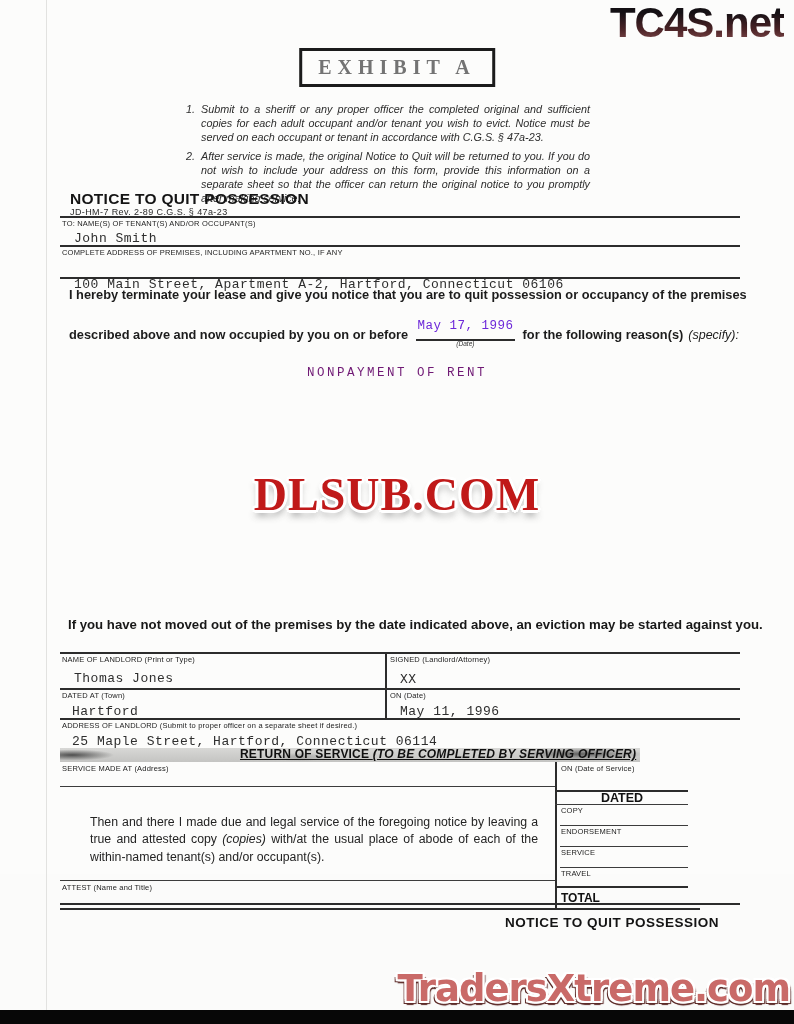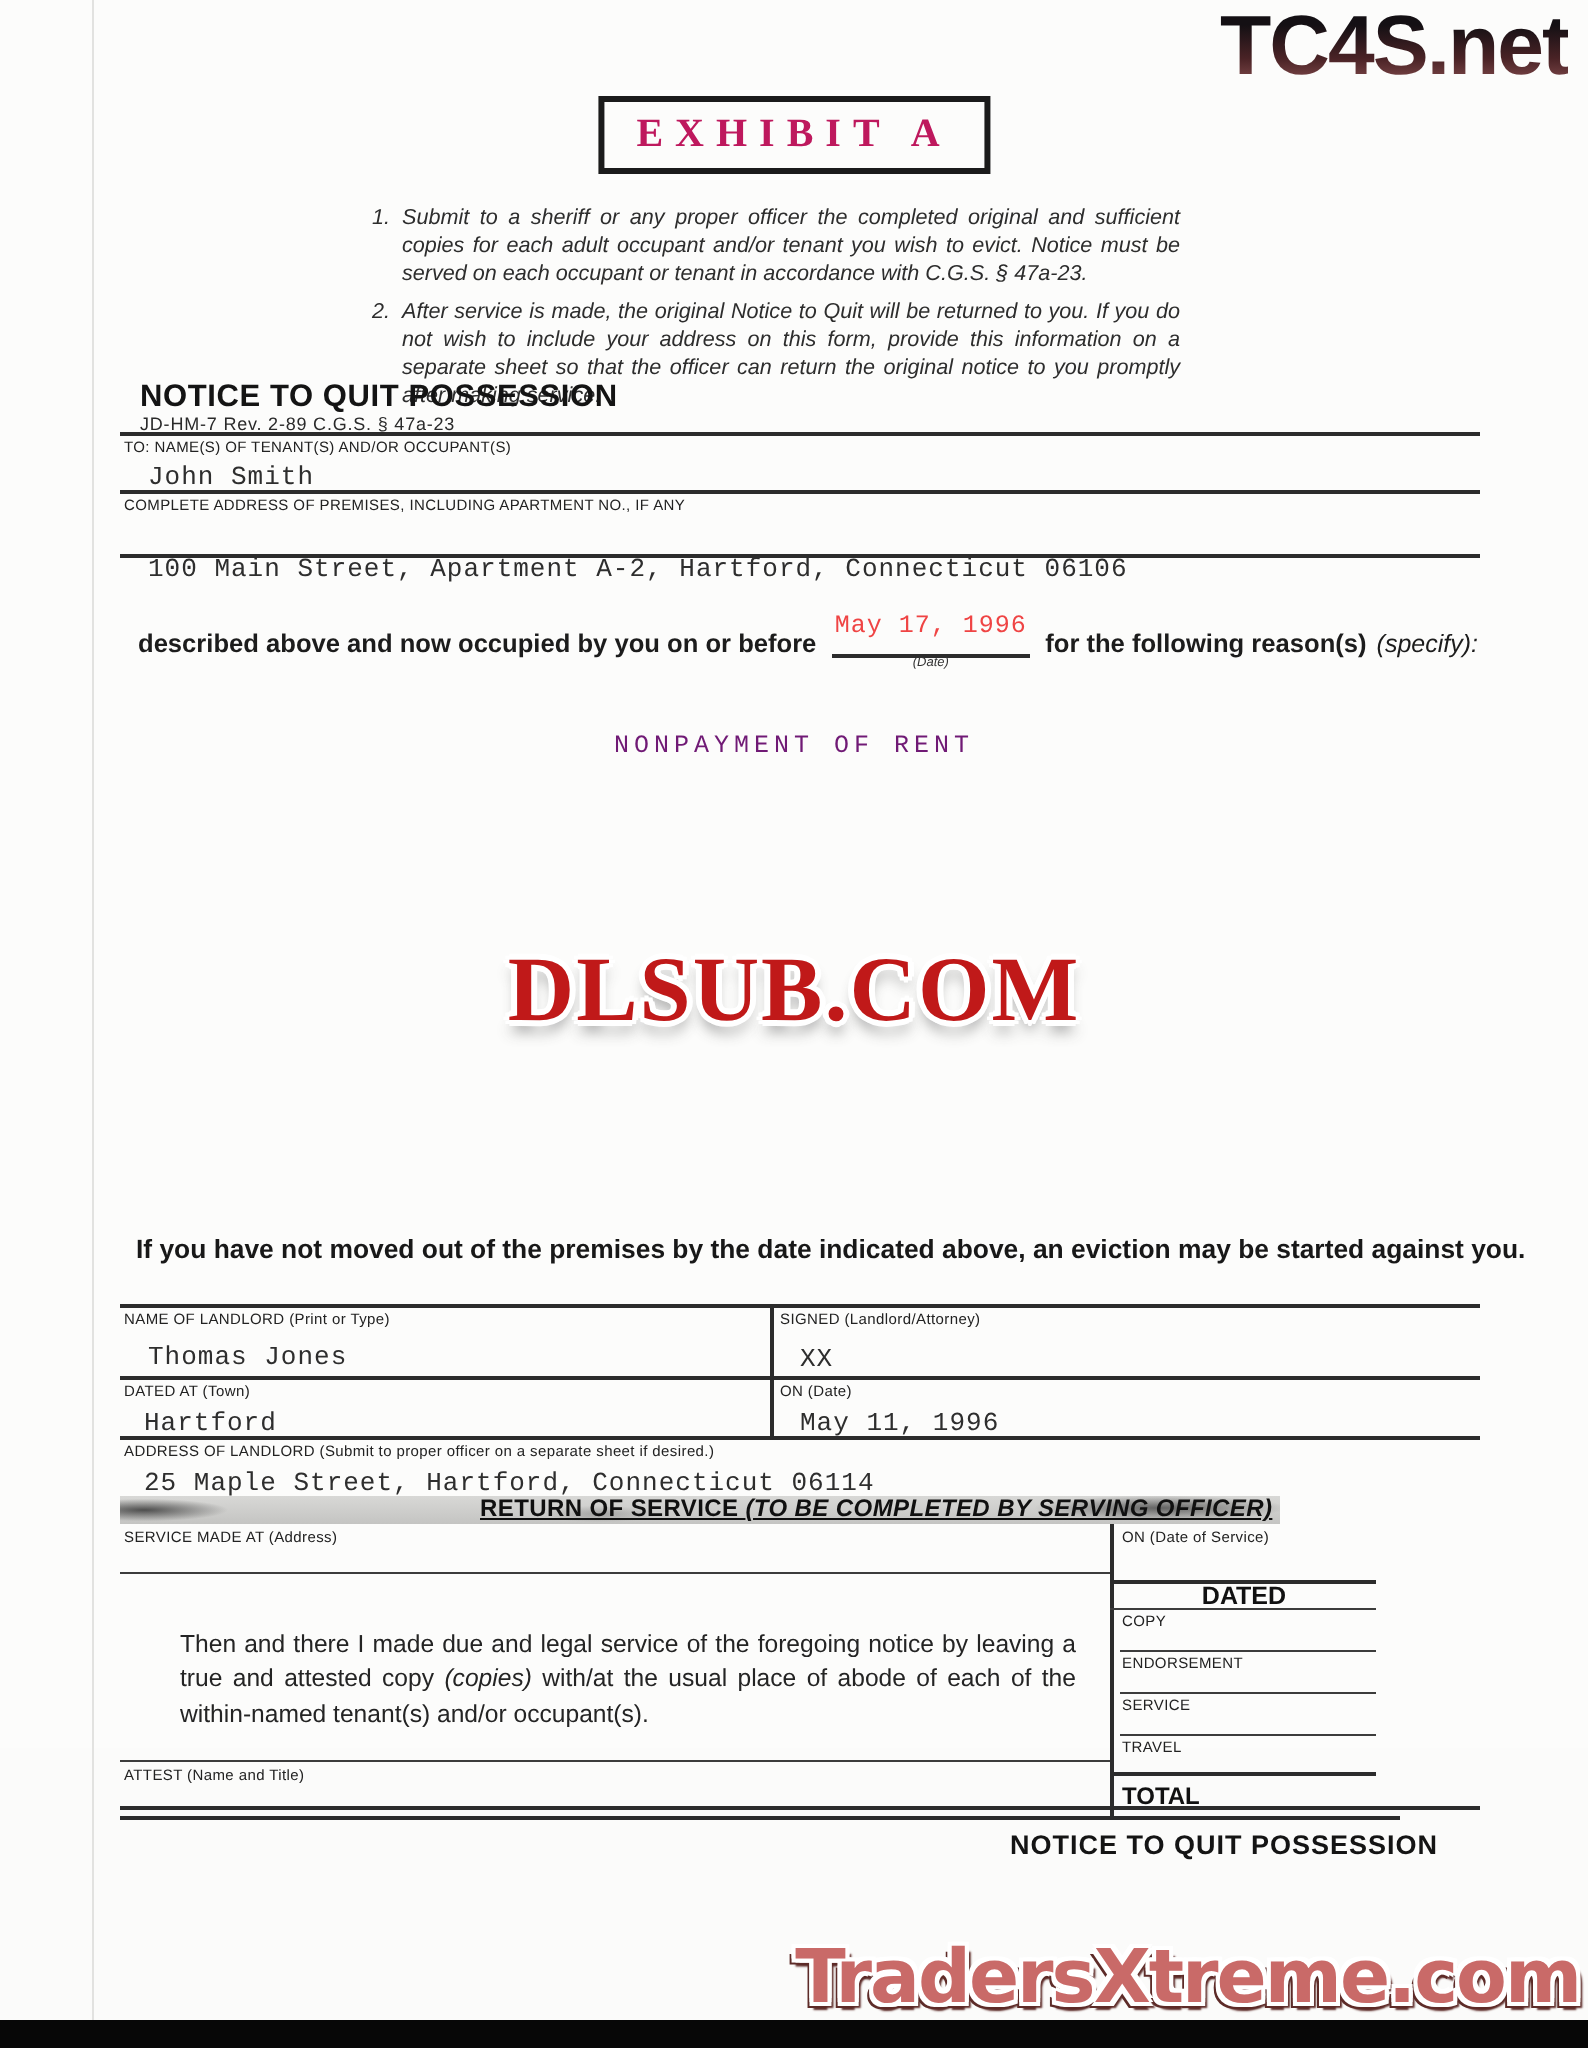--- a/index.html
+++ b/index.html
@@ -34,21 +34,21 @@
       -2px -2px 0 #fff, 2px 2px 0 #fff, 2px -2px 0 #fff, -2px 2px 0 #fff,
       -3px 3px 0 #5d2b28, 3px 3px 1px #5d2b28, 0 4px 1px #5d2b28;
   }
   .black-bar { position:absolute; left:0; top:1010px; width:794px; height:14px; background:#070707; }
   .scan-edge { position:absolute; left:46px; top:0; width:1px; height:1024px; background:#e2e2e0; }
 
   
   .exhibit-box {
     position:absolute; top:48px; left:50%; transform:translateX(-50%);
     border:3px solid #1b1b1b; padding:5px 16px 6px;
-    font:bold 20px/1.1 "Liberation Serif", serif; letter-spacing:6px; color:#be185d;
+    font:bold 20px/1.1 "Liberation Serif", serif; letter-spacing:6px; color:#737373;
     white-space:nowrap;
   }
   .instr-head {
     position:absolute; top:88px; left:0; width:100%; text-align:center;
     font:bold 12.5px/1 "Liberation Sans", sans-serif; letter-spacing:.6px; color:#171717;
   }
   .instr-list { position:absolute; top:102px; left:186px; width:404px;
     font:italic 10.8px/1.3 "Liberation Sans", sans-serif; color:#2d2d2d; }
   .instr-item { display:flex; margin-bottom:5px; }
   .instr-num  { width:15px; flex:0 0 15px; }
@@ -65,21 +65,21 @@
     font:bold 15.5px/1 "Liberation Sans", sans-serif; letter-spacing:.3px; color:#141414; }
   .form-num { position:absolute; top:208px; left:70px;
     font:9px/1 "Liberation Sans", sans-serif; color:#2a2a2a; letter-spacing:.4px; }
 
   .body-par { position:absolute; top:289px; left:69px; width:670px;
     font:bold 12.8px/1 "Liberation Sans", sans-serif; color:#1c1c1c; }
   .body-line { white-space:nowrap; }
   .body-line2 { margin-top:17px; display:flex; align-items:flex-end; }
   .date-blank { display:inline-block; position:relative; width:152px; margin:0 8px;
     border-bottom:2px solid #2c2c2c; text-align:center; }
-  .date-blank .typed-inline { font:12.5px/1 "Liberation Mono", monospace; color:#ef4444;
+  .date-blank .typed-inline { font:12.5px/1 "Liberation Mono", monospace; color:#6d28d9;
     letter-spacing:.5px; display:inline-block; padding-bottom:7px; }
   .date-under { position:absolute; top:100%; left:0; width:100%; text-align:center;
     font:italic 6.5px/1.6 "Liberation Sans", sans-serif; color:#333; }
   .specify { font:italic 12.5px/1 "Liberation Sans", sans-serif; font-weight:normal; }
 
   .reason { position:absolute; top:367px; left:0; width:794px; text-align:center;
     font:12.5px/1 "Liberation Mono", monospace; color:#701a75; letter-spacing:2.5px; }
 
   .warning { position:absolute; top:618px; left:68px;
     font:bold 13.2px/1 "Liberation Sans", sans-serif; color:#181818; white-space:nowrap; }
@@ -133,20 +133,21 @@
   <div class="hline" style="top:216px; left:60px; width:680px;"></div>
   <div class="lbl" style="top:220px; left:62px;">TO: NAME(S) OF TENANT(S) AND/OR OCCUPANT(S)</div>
   <div class="typed" style="top:232px; left:74px;">John Smith</div>
 
   <div class="hline" style="top:245px; left:60px; width:680px;"></div>
   <div class="lbl" style="top:249px; left:62px;">COMPLETE ADDRESS OF PREMISES, INCLUDING APARTMENT NO., IF ANY</div>
   <div class="typed" style="top:278px; left:74px;">100 Main Street, Apartment A-2, Hartford, Connecticut 06106</div>
   <div class="hline" style="top:277px; left:60px; width:680px;"></div>
 
   <div class="body-par">
+    <div class="body-line">I hereby terminate your lease and give you notice that you are to quit possession or occupancy of the premises</div>
     <div class="body-line body-line2">
       <span>described above and now occupied by you on or before</span>
       <span class="date-blank">
         <span class="typed-inline">May 17, 1996</span>
         <span class="date-under">(Date)</span>
       </span>
       <span>for the following reason(s)</span>
       <span class="specify" style="margin-left:5px;">(specify):</span>
     </div>
   </div>

